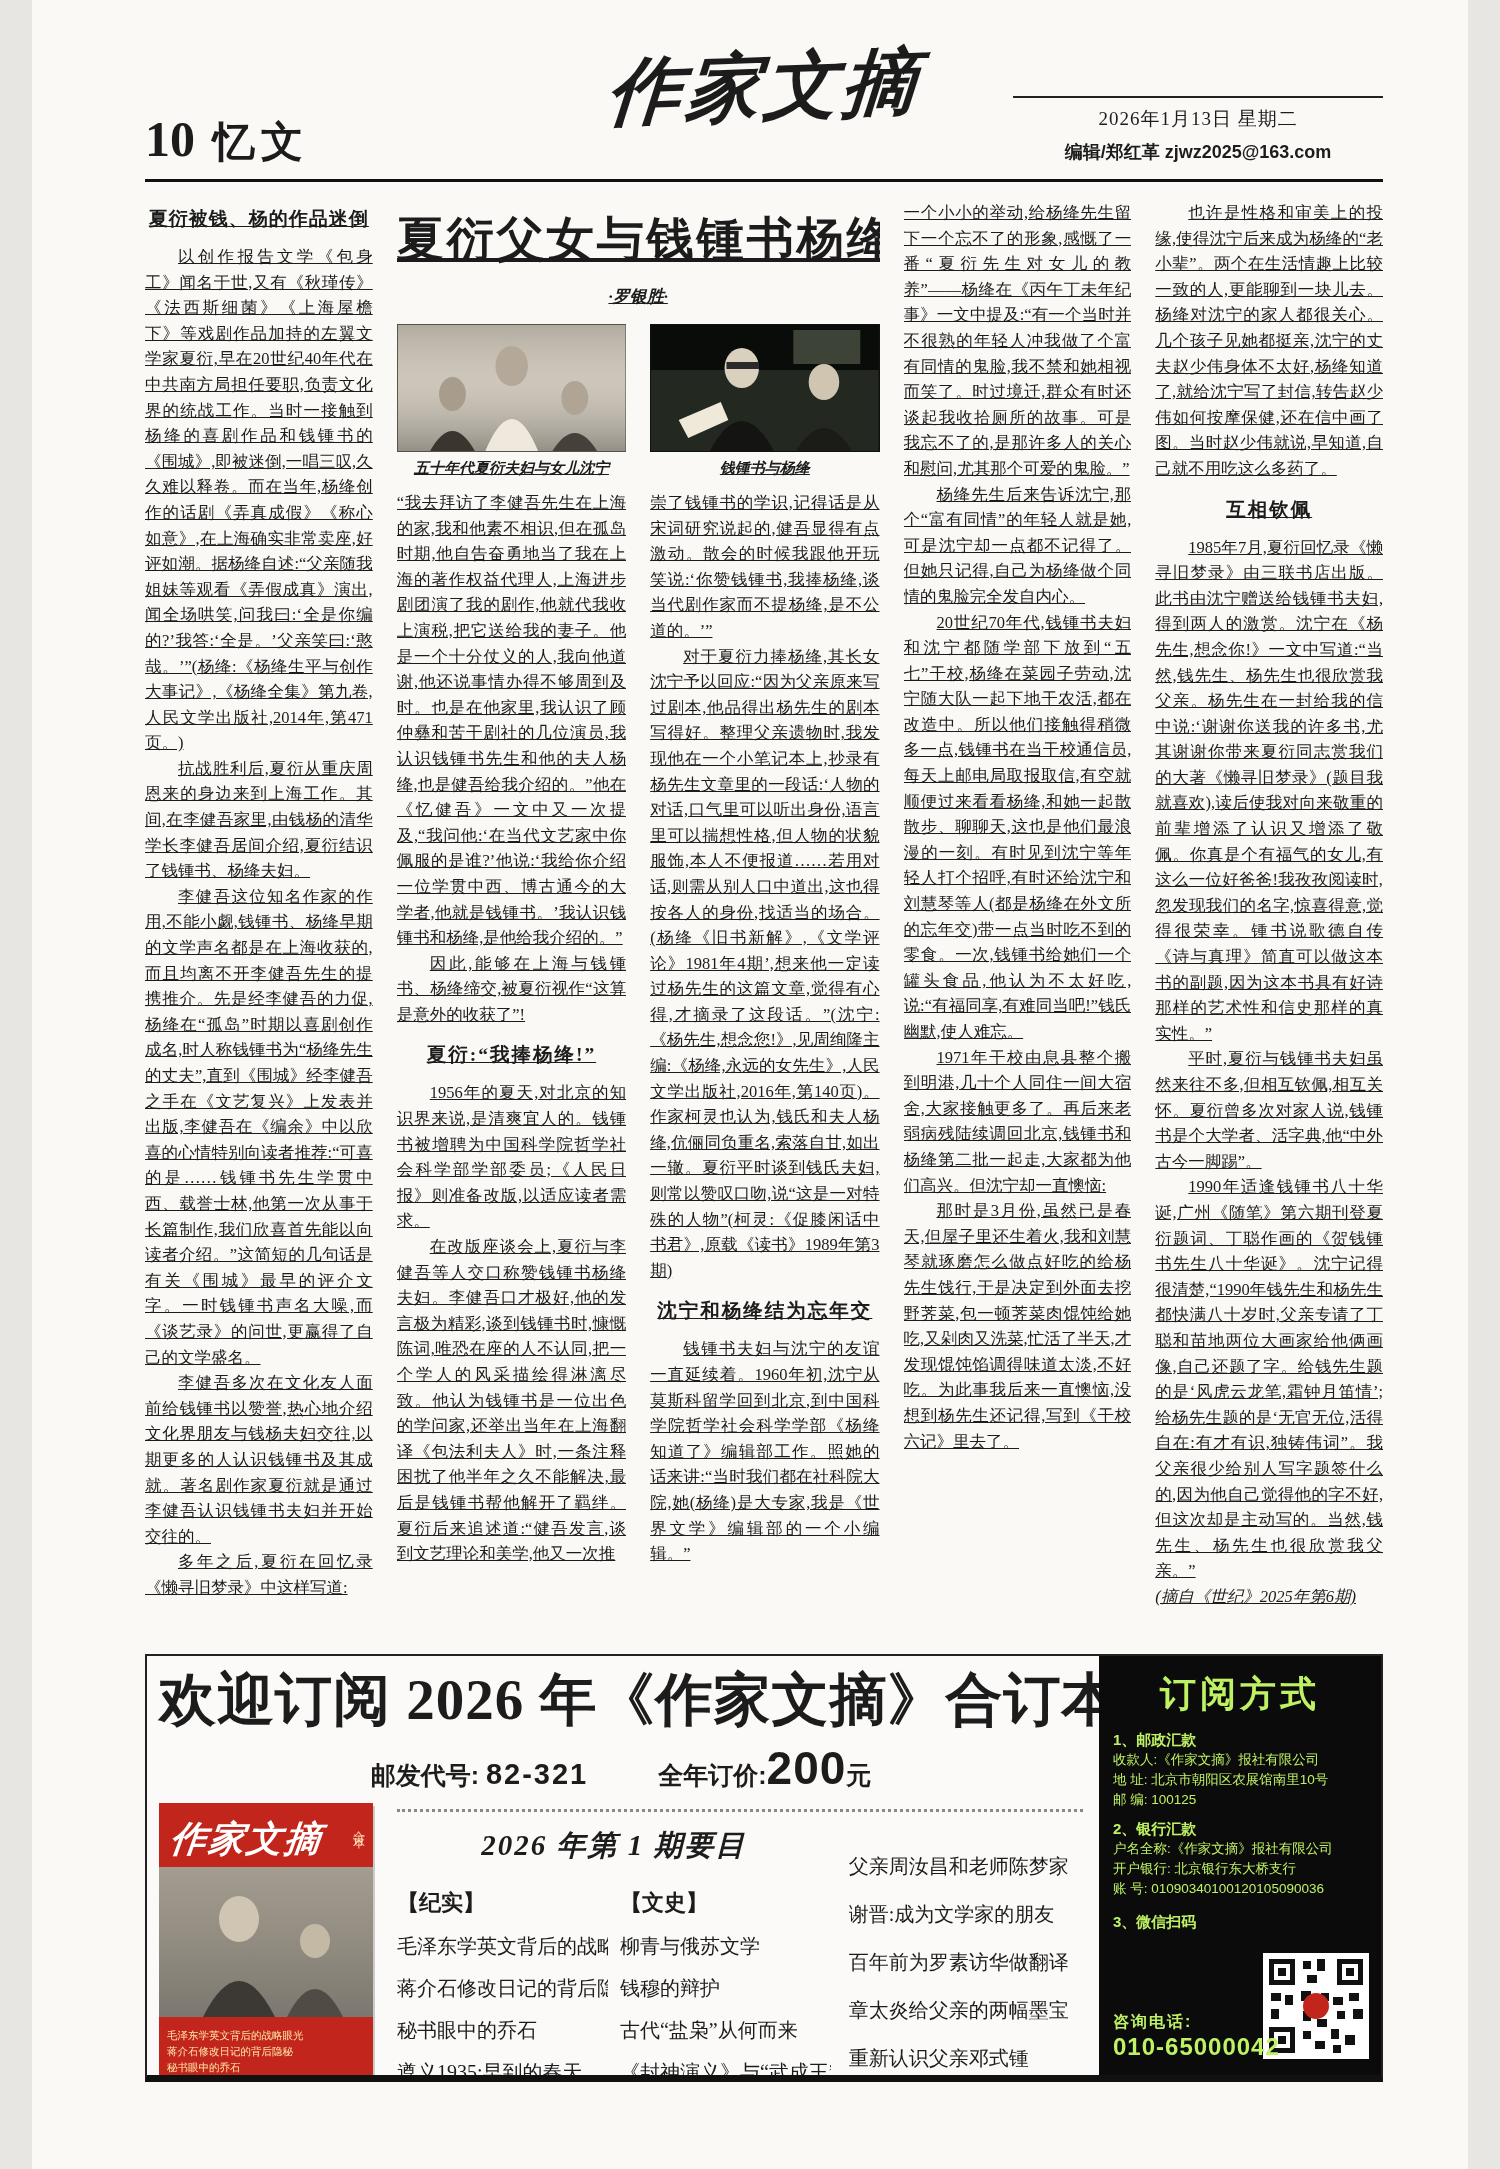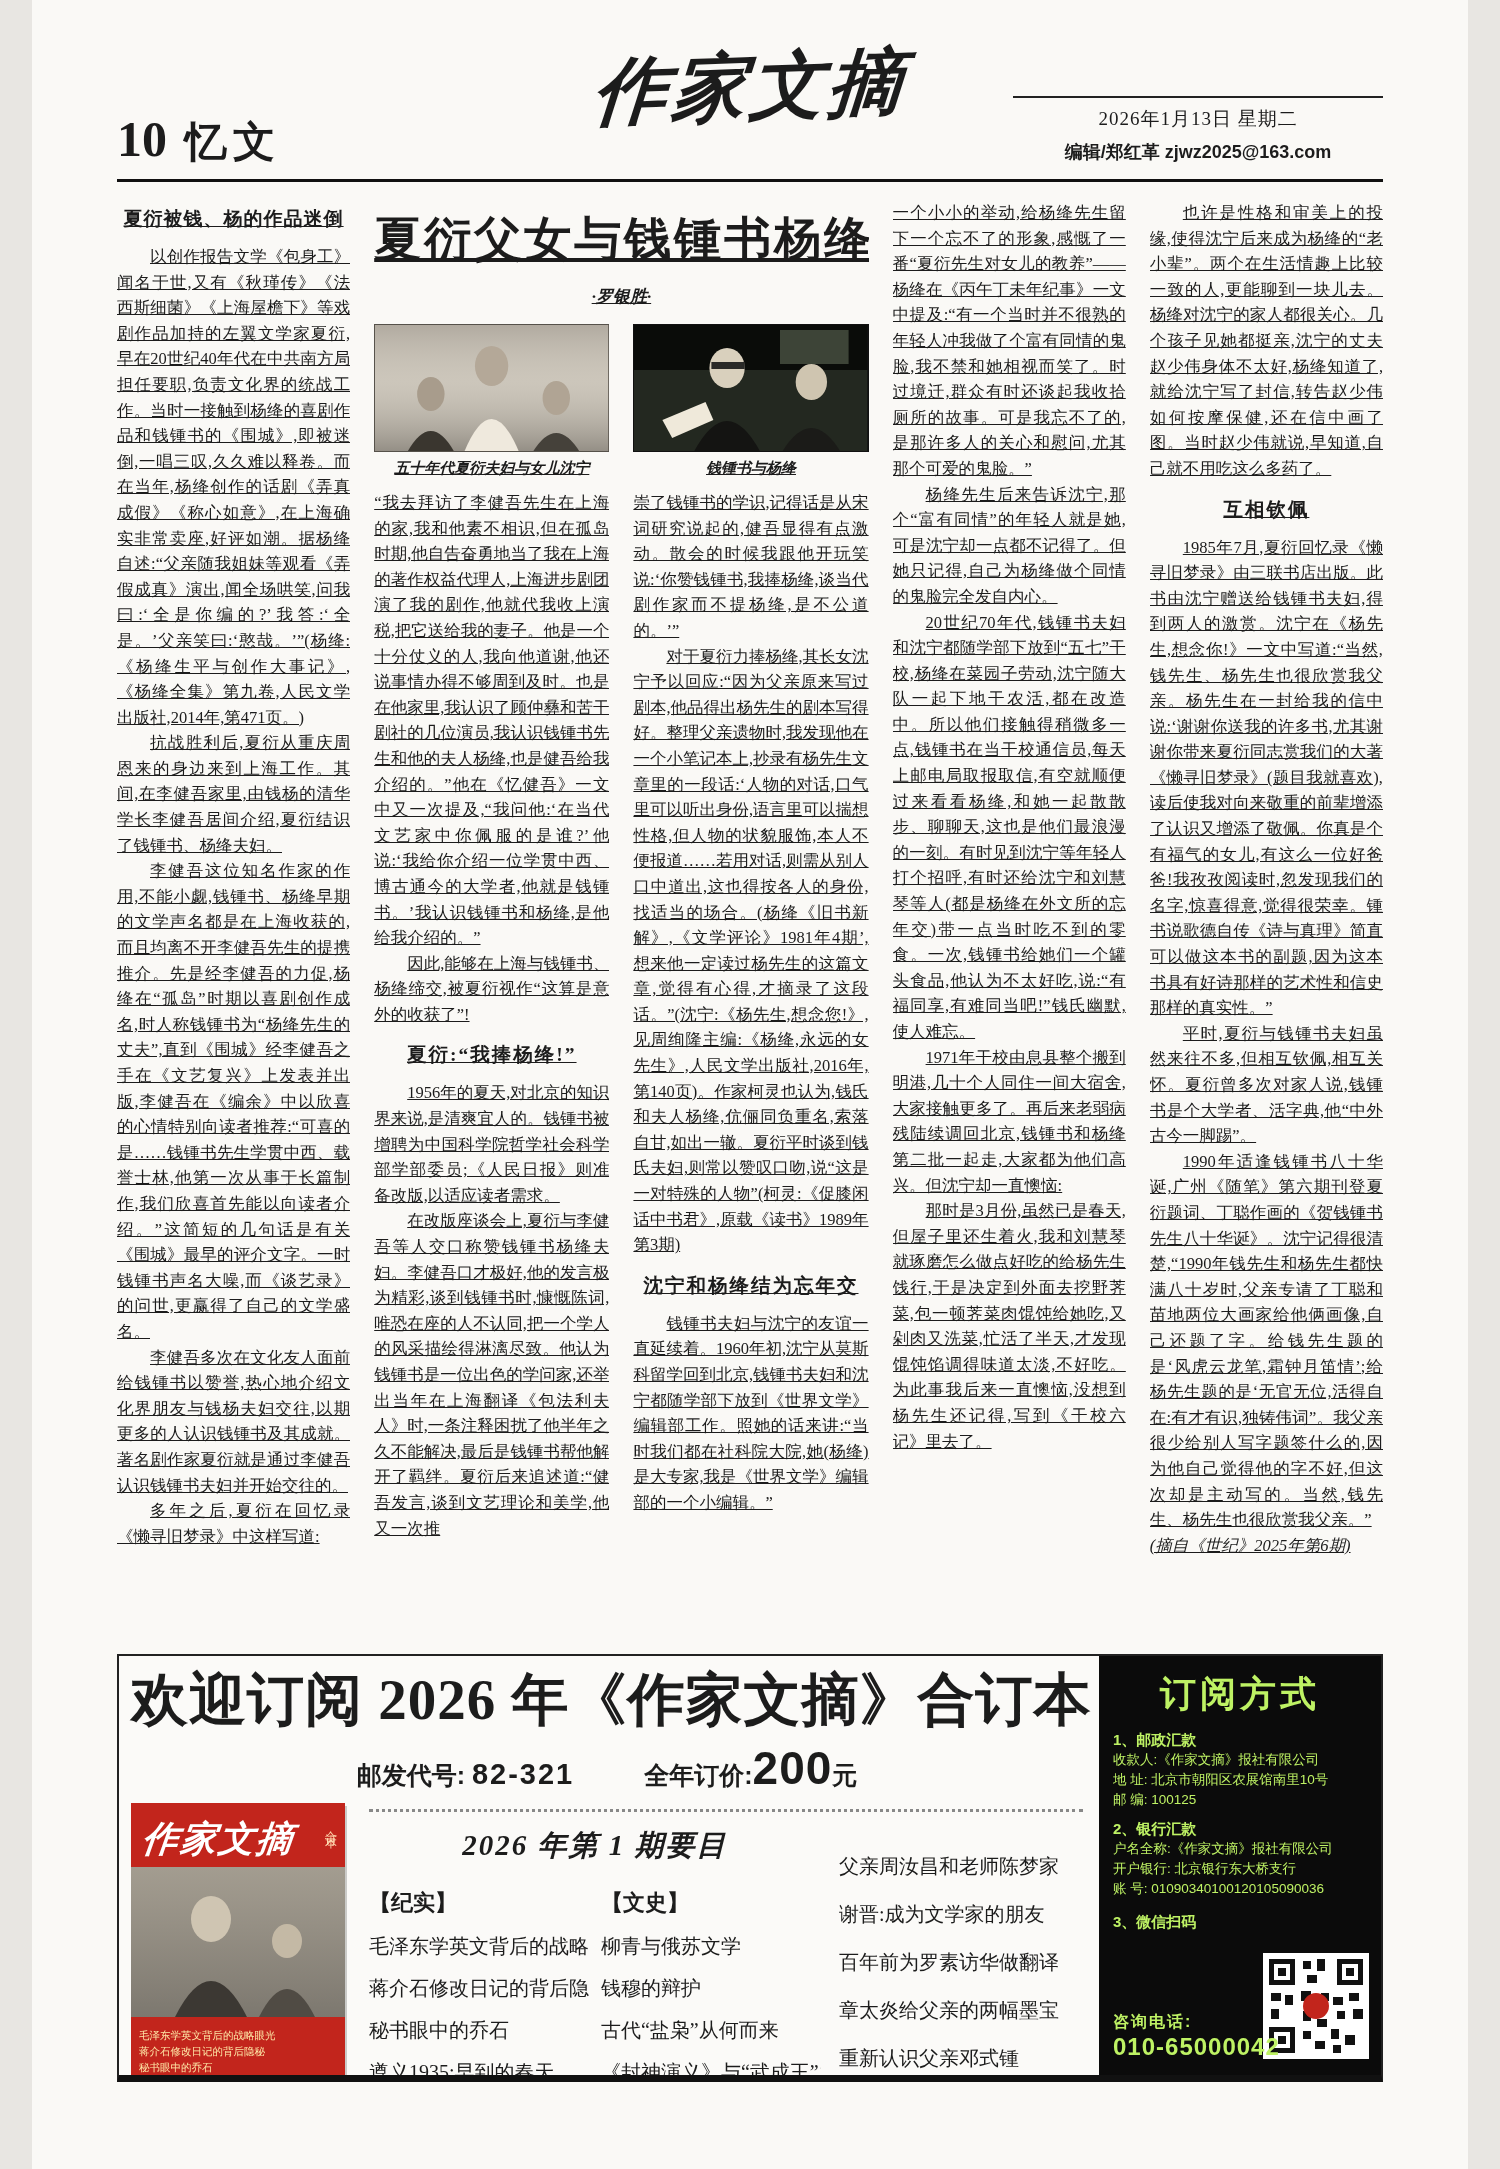--- a/index.html
+++ b/index.html
@@ -1,20 +1,21 @@
 <!DOCTYPE html>
 <html><head>
 <meta charset="utf-8">
 <style>
   * { margin:0; padding:0; box-sizing:border-box; }
   html,body { background:#e8e6e2; }
   .page {
     position:relative; width:1436px; height:2169px; margin:0 auto;
     background:#faf9f6; color:#1c1c1c; overflow:hidden;
     font-family:"Liberation Serif","DejaVu Serif",serif;
+    padding-left:28px;
   }
   
   .header { position:relative; margin:0 85px; height:182px; }
   .pageno-wrap { position:absolute; left:0; bottom:12px; display:flex; align-items:baseline; gap:18px; }
   .pageno { font-size:50px; font-weight:bold; font-family:"Liberation Serif",serif; }
   .section-name { font-size:42px; font-weight:900; letter-spacing:6px; }
   .masthead {
     position:absolute; left:50%; top:38px; transform:translateX(-50%) skewX(-6deg) rotate(-2deg);
     font-size:74px; font-weight:bold; font-style:italic; letter-spacing:4px;
     background:#faf9f6; padding:0 30px; z-index:2; white-space:nowrap;
@@ -163,21 +164,21 @@
           <p class="body-p">因此,能够在上海与钱锺书、杨绛缔交,被夏衍视作“这算是意外的收获了”!</p>
           <div class="subhead">夏衍:“我捧杨绛!”</div>
           <p class="body-p">1956年的夏天,对北京的知识界来说,是清爽宜人的。钱锺书被增聘为中国科学院哲学社会科学部学部委员;《人民日报》则准备改版,以适应读者需求。</p>
           <p class="body-p">在改版座谈会上,夏衍与李健吾等人交口称赞钱锺书杨绛夫妇。李健吾口才极好,他的发言极为精彩,谈到钱锺书时,慷慨陈词,唯恐在座的人不认同,把一个学人的风采描绘得淋漓尽致。他认为钱锺书是一位出色的学问家,还举出当年在上海翻译《包法利夫人》时,一条注释困扰了他半年之久不能解决,最后是钱锺书帮他解开了羁绊。夏衍后来追述道:“健吾发言,谈到文艺理论和美学,他又一次推</p>
         </div>
 
         <div class="col">
           <p class="body-p cont">崇了钱锺书的学识,记得话是从宋词研究说起的,健吾显得有点激动。散会的时候我跟他开玩笑说:‘你赞钱锺书,我捧杨绛,谈当代剧作家而不提杨绛,是不公道的。’”</p>
           <p class="body-p">对于夏衍力捧杨绛,其长女沈宁予以回应:“因为父亲原来写过剧本,他品得出杨先生的剧本写得好。整理父亲遗物时,我发现他在一个小笔记本上,抄录有杨先生文章里的一段话:‘人物的对话,口气里可以听出身份,语言里可以揣想性格,但人物的状貌服饰,本人不便报道……若用对话,则需从别人口中道出,这也得按各人的身份,找适当的场合。(杨绛《旧书新解》,《文学评论》1981年4期’,想来他一定读过杨先生的这篇文章,觉得有心得,才摘录了这段话。”(沈宁:《杨先生,想念您!》,见周绚隆主编:《杨绛,永远的女先生》,人民文学出版社,2016年,第140页)。作家柯灵也认为,钱氏和夫人杨绛,伉俪同负重名,索落自甘,如出一辙。夏衍平时谈到钱氏夫妇,则常以赞叹口吻,说“这是一对特殊的人物”(柯灵:《促膝闲话中书君》,原载《读书》1989年第3期)</p>
           <div class="subhead">沈宁和杨绛结为忘年交</div>
-          <p class="body-p">钱锺书夫妇与沈宁的友谊一直延续着。1960年初,沈宁从莫斯科留学回到北京,钱锺书夫妇和沈宁都随学部下放到《世界文学》编辑部工作。照她的话来讲:“当时我们都在社科院大院,她(杨绛)是大专家,我是《世界文学》编辑部的一个小编辑。”</p>
+          <p class="body-p">钱锺书夫妇与沈宁的友谊一直延续着。1960年初,沈宁从莫斯科留学回到北京,到中国科学院哲学社会科学学部《杨绛知道了》编辑部工作。照她的话来讲:“当时我们都在社科院大院,她(杨绛)是大专家,我是《世界文学》编辑部的一个小编辑。”</p>
         </div>
       </div>
     </div>
 
     <div class="col">
       <p class="body-p cont">一个小小的举动,给杨绛先生留下一个忘不了的形象,感慨了一番“夏衍先生对女儿的教养”——杨绛在《丙午丁未年纪事》一文中提及:“有一个当时并不很熟的年轻人冲我做了个富有同情的鬼脸,我不禁和她相视而笑了。时过境迁,群众有时还谈起我收拾厕所的故事。可是我忘不了的,是那许多人的关心和慰问,尤其那个可爱的鬼脸。”</p>
       <p class="body-p">杨绛先生后来告诉沈宁,那个“富有同情”的年轻人就是她,可是沈宁却一点都不记得了。但她只记得,自己为杨绛做个同情的鬼脸完全发自内心。</p>
       <p class="body-p">20世纪70年代,钱锺书夫妇和沈宁都随学部下放到“五七”干校,杨绛在菜园子劳动,沈宁随大队一起下地干农活,都在改造中。所以他们接触得稍微多一点,钱锺书在当干校通信员,每天上邮电局取报取信,有空就顺便过来看看杨绛,和她一起散散步、聊聊天,这也是他们最浪漫的一刻。有时见到沈宁等年轻人打个招呼,有时还给沈宁和刘慧琴等人(都是杨绛在外文所的忘年交)带一点当时吃不到的零食。一次,钱锺书给她们一个罐头食品,他认为不太好吃,说:“有福同享,有难同当吧!”钱氏幽默,使人难忘。</p>
       <p class="body-p">1971年干校由息县整个搬到明港,几十个人同住一间大宿舍,大家接触更多了。再后来老弱病残陆续调回北京,钱锺书和杨绛第二批一起走,大家都为他们高兴。但沈宁却一直懊恼:</p>
       <p class="body-p">那时是3月份,虽然已是春天,但屋子里还生着火,我和刘慧琴就琢磨怎么做点好吃的给杨先生饯行,于是决定到外面去挖野荠菜,包一顿荠菜肉馄饨给她吃,又剁肉又洗菜,忙活了半天,才发现馄饨馅调得味道太淡,不好吃。为此事我后来一直懊恼,没想到杨先生还记得,写到《干校六记》里去了。</p>

